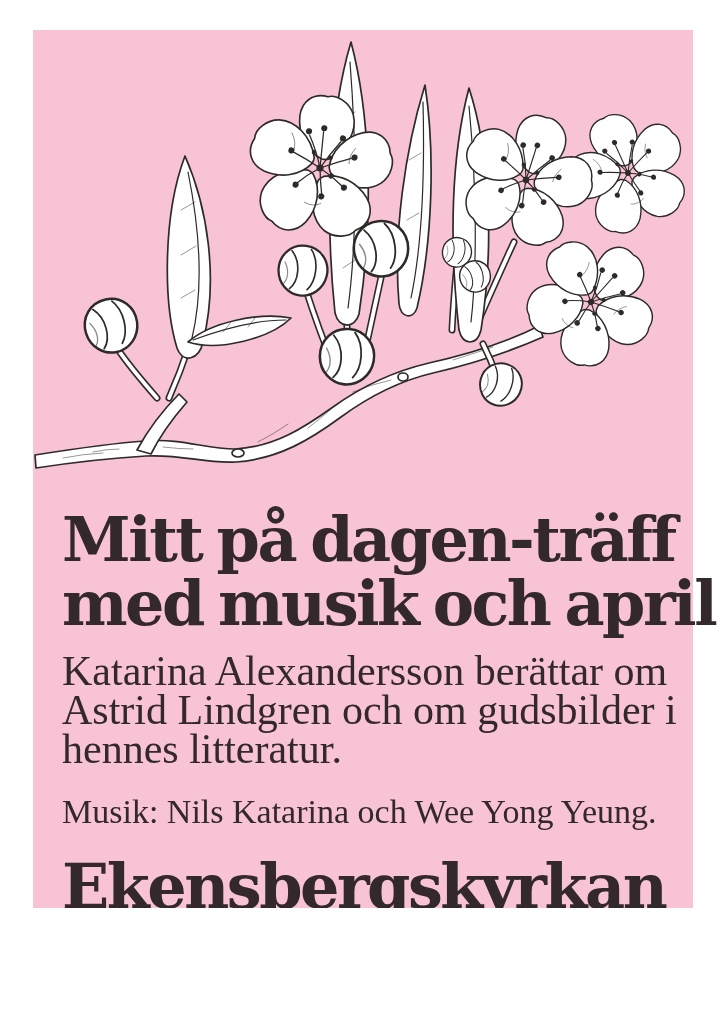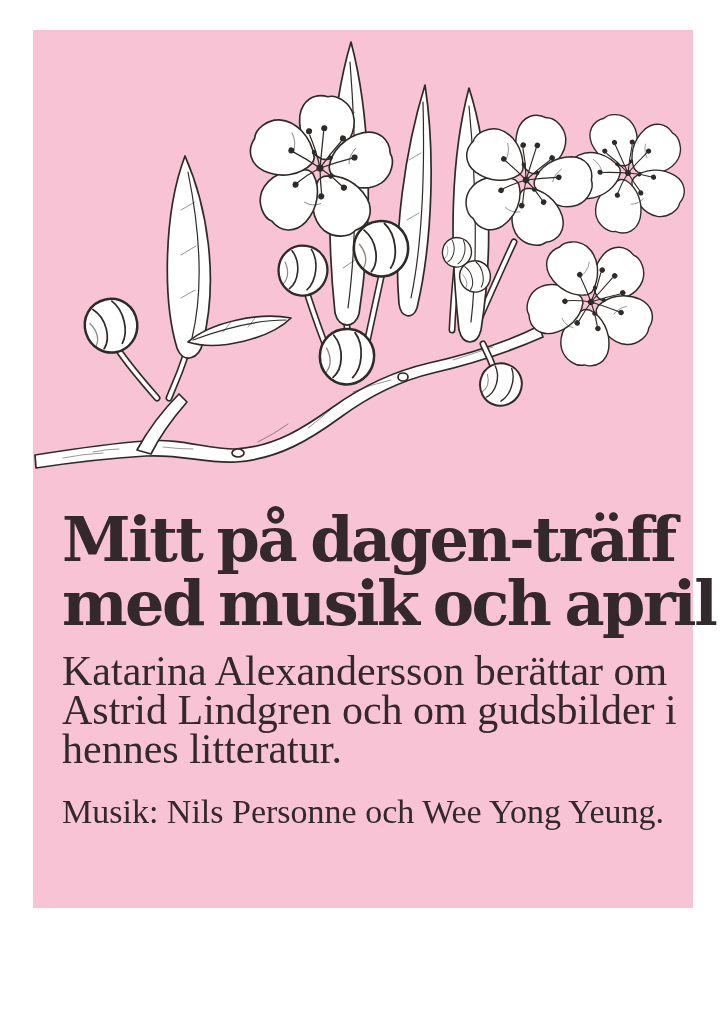--- a/index.html
+++ b/index.html
@@ -168,19 +168,20 @@
       <span>Mitt på dagen-träff</span>
       <span>med musik och april</span>
     </h1>
 
     <p class="desc">
       <span>Katarina Alexandersson berättar om</span>
       <span>Astrid Lindgren och om gudsbilder i</span>
       <span>hennes litteratur.</span>
     </p>
 
-    <p class="musik">Musik: Nils Personne och Wee Yong Yeung.</p>
+    <p class="musik">Musik: Nils Katarina och Wee Yong Yeung.</p>
 
     <h2 class="event">
+      <span>Ekensbergskyrkan</span>
     </h2>
 
   </div>
 </div>
 
 </body></html>

